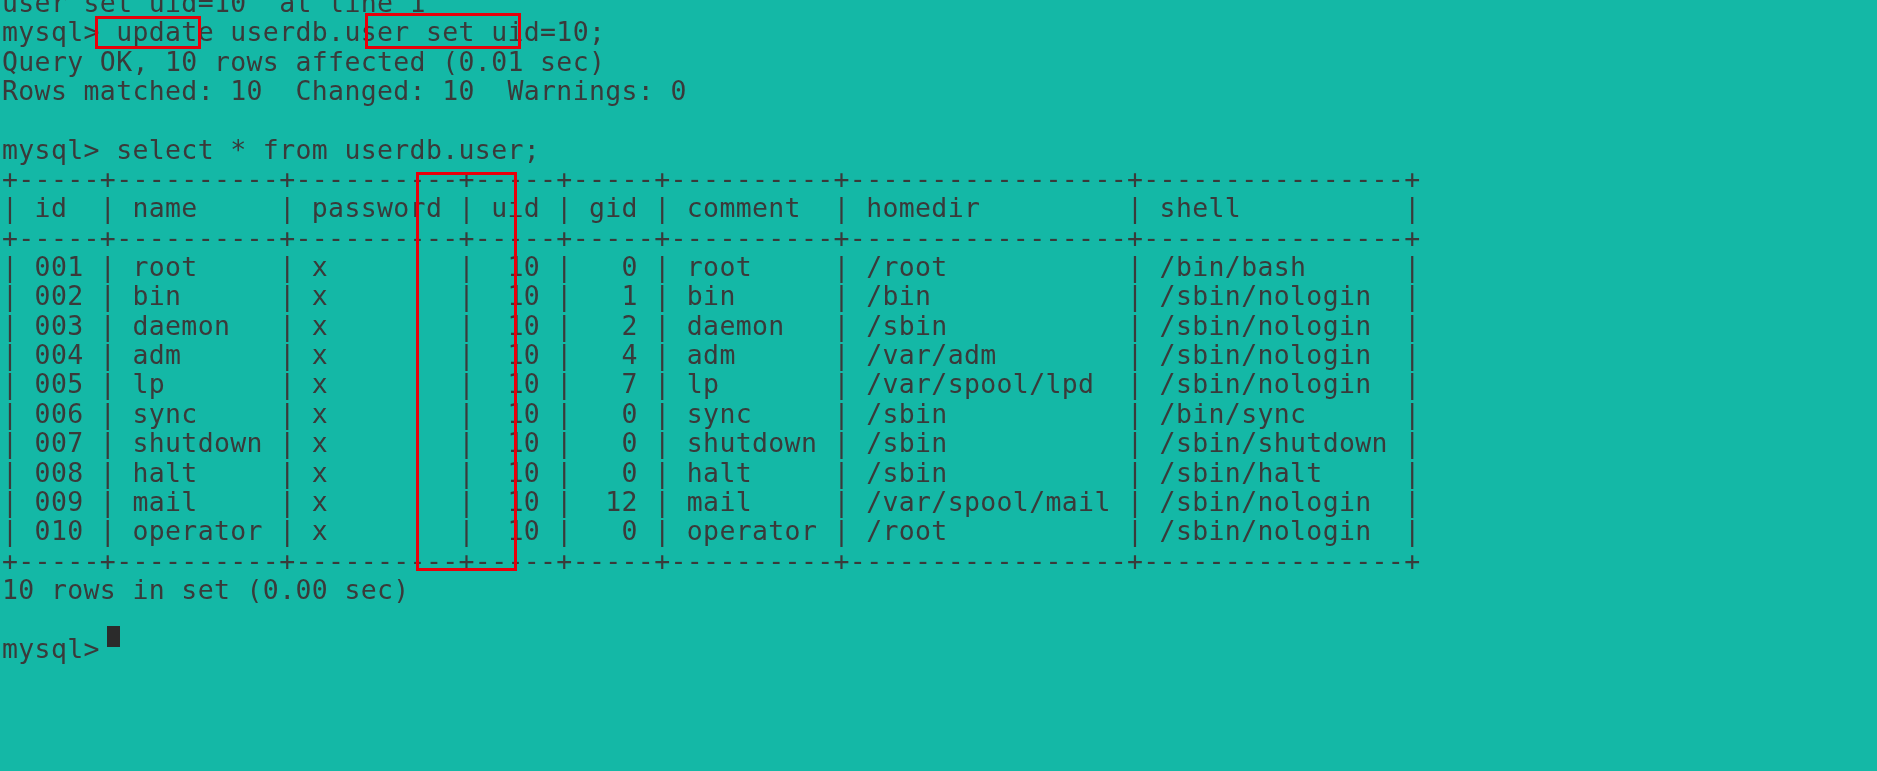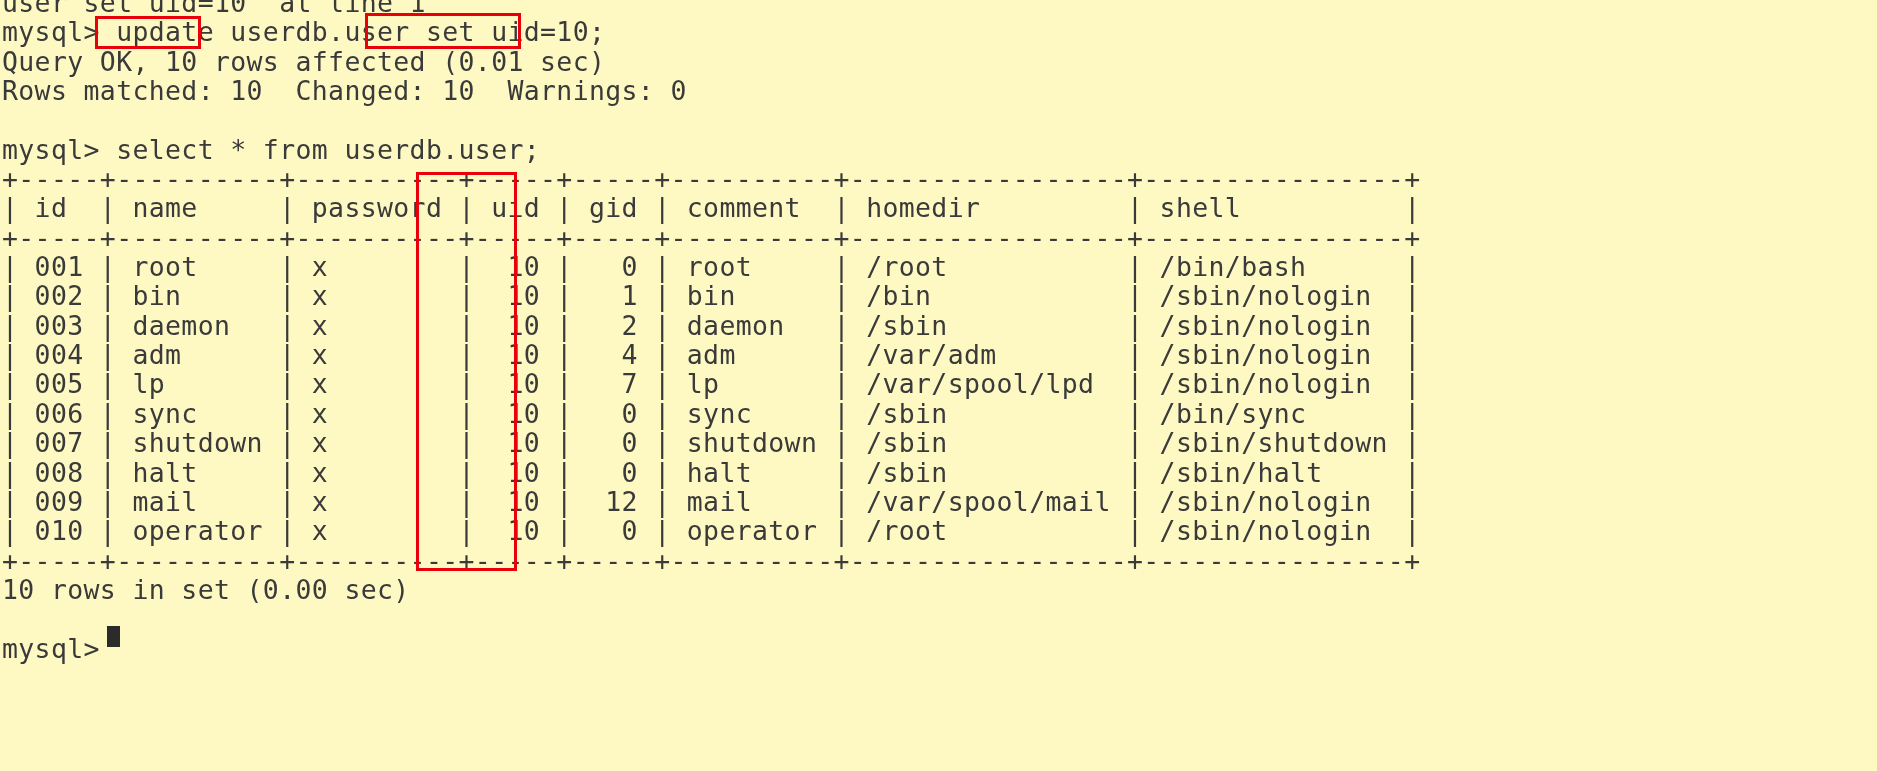--- a/index.html
+++ b/index.html
@@ -10,21 +10,21 @@
   body {
     width: 1877px;
     height: 771px;
     overflow: hidden;
     font-family: "DejaVu Serif", "Liberation Serif", serif;
   }
   #terminal {
     position: relative;
     width: 1877px;
     height: 771px;
-    background: #fef9c3;
+    background: #14b8a6;
   }
   .console-text {
     position: absolute;
     left: 0px;
     top: -12px;
     margin: 0;
     padding: 0 0 0 2px;
     font-family: "DejaVu Sans Mono", "Liberation Mono", monospace;
     font-size: 26.5px;
     line-height: 29.35px;

